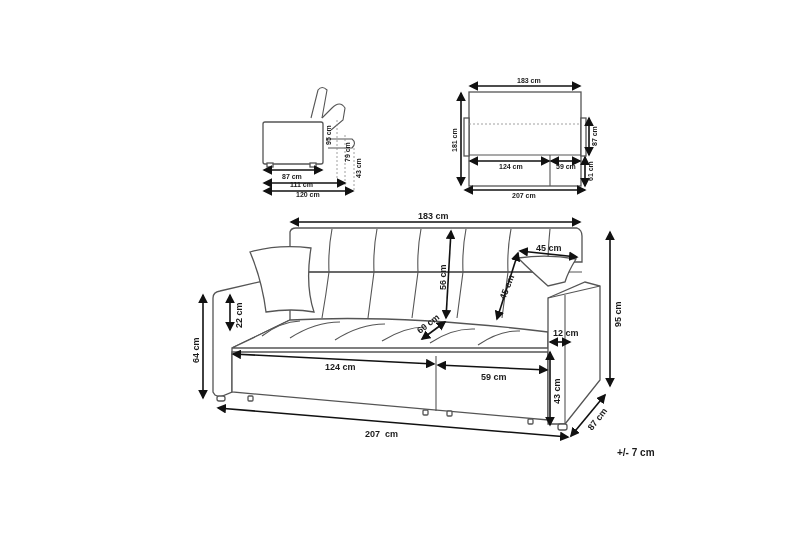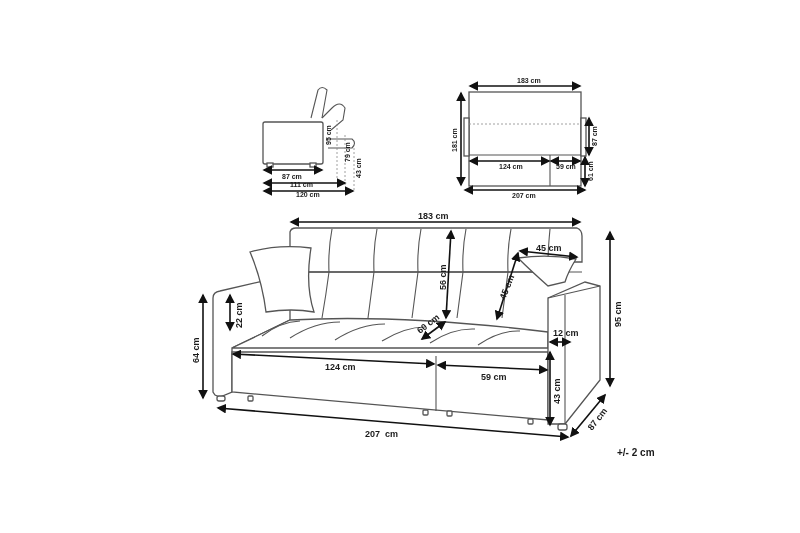--- a/index.html
+++ b/index.html
@@ -131,13 +131,13 @@
     <text x="325" y="370" font-size="9">124 cm</text>
     <text x="481" y="380" font-size="9">59 cm</text>
     <text x="553" y="336" font-size="9">12 cm</text>
     <text transform="translate(560,404) rotate(-90)" font-size="9">43 cm</text>
     <text transform="translate(621,327) rotate(-90)" font-size="9">95 cm</text>
     <text transform="translate(592,431) rotate(-52)" font-size="9">87 cm</text>
     <text x="365" y="437" font-size="9" xml:space="preserve">207  cm</text>
   </g>
 </svg>
 
-<div class="tol">+/- 2 cm</div>
+<div class="tol">+/- 7 cm</div>
 
 </body></html>

